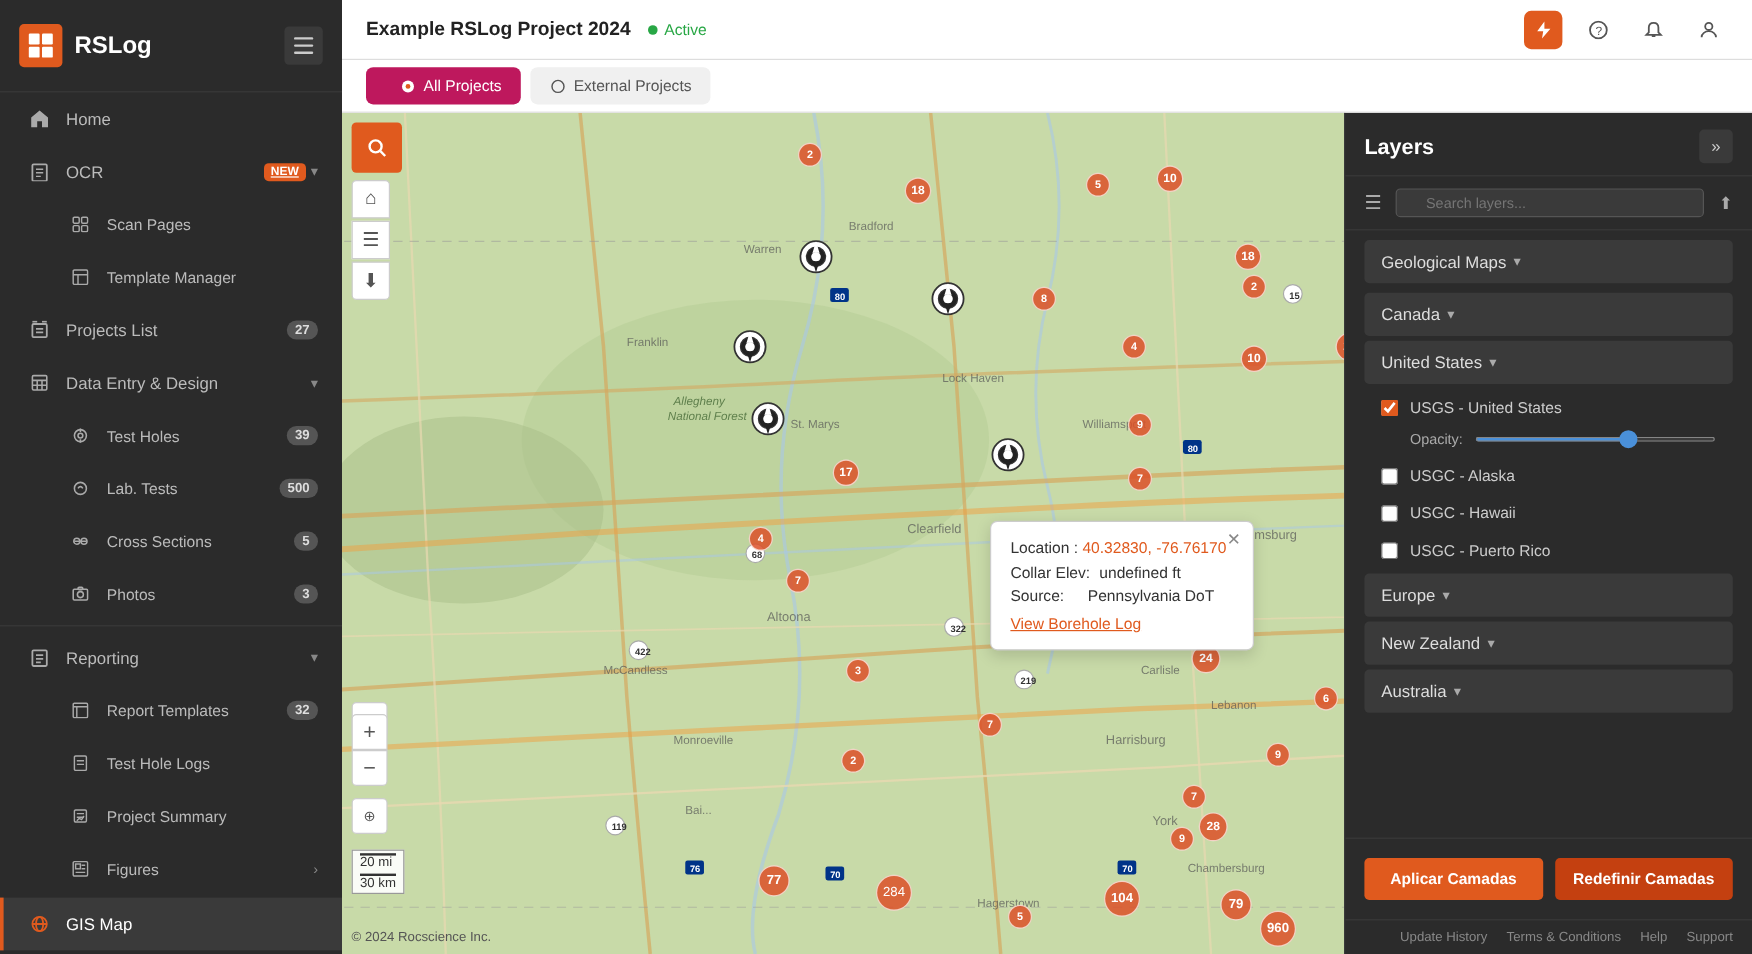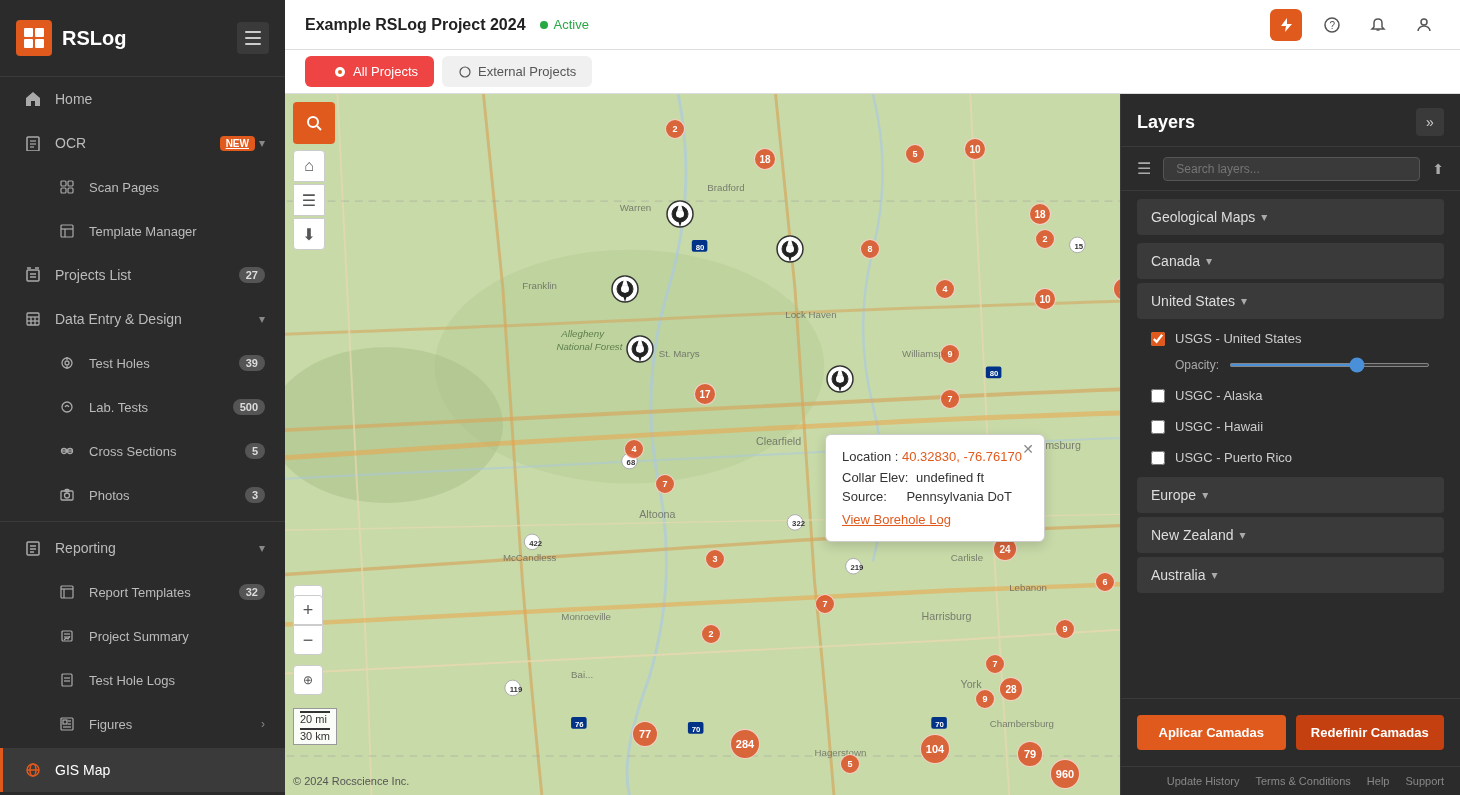--- a/index.html
+++ b/index.html
@@ -194,21 +194,21 @@
       padding: 8px 16px;
       border-radius: 6px;
       border: none;
       cursor: pointer;
       font-size: 13px;
       font-weight: 500;
       display: flex;
       align-items: center;
       gap: 6px;
     }
-    .tab-btn.active { background: #ef4444; color: #fff; padding-left: 28px; }
+    .tab-btn.active { background: #be185d; color: #fff; padding-left: 28px; }
     .tab-btn.inactive { background: #f0f0f0; color: #555; }
 
     
     #map-container {
       flex: 1;
       position: relative;
       overflow: hidden;
     }
 
     .map-bg {
@@ -463,21 +463,21 @@
       cursor: pointer;
       font-size: 16px;
       padding: 4px;
     }
     .layers-search {
       flex: 1;
       background: #3a3a3a;
       border: 1px solid #555;
       border-radius: 4px;
       color: #ccc;
-      padding: 4px 12px;
+      padding: 4px 24px;
       font-size: 12px;
     }
     .layers-scroll-btn {
       background: none;
       border: none;
       color: #aaa;
       cursor: pointer;
       font-size: 14px;
       padding: 4px;
     }
@@ -722,38 +722,38 @@
           <line x1="4" y1="4" x2="4" y2="13"></line>
         </svg>
     </span>
     <span class="sidebar-nav-label">Report Templates</span>
     <span class="badge-gray">32</span>
   </div>
 
   <div class="sidebar-nav-item sub-item">
     <span class="sidebar-nav-icon">
       <svg width="14" height="14" viewBox="0 0 14 14" fill="none" stroke="#aaa" stroke-width="1.2">
+          <rect x="2" y="1" width="10" height="12" rx="1"></rect>
+          <line x1="4" y1="5" x2="10" y2="5"></line>
+          <line x1="4" y1="8" x2="10" y2="8"></line>
+        </svg>
+    </span>
+    <span class="sidebar-nav-label">Test Hole Logs</span>
+  </div>
+
+  <div class="sidebar-nav-item sub-item">
+    <span class="sidebar-nav-icon">
+      <svg width="14" height="14" viewBox="0 0 14 14" fill="none" stroke="#aaa" stroke-width="1.2">
           <rect x="2" y="2" width="10" height="10" rx="1"></rect>
           <line x1="4" y1="5" x2="10" y2="5"></line>
           <line x1="4" y1="8" x2="10" y2="8"></line>
           <path d="M4 11 L6 9 L8 10 L10 7" stroke="#aaa" stroke-width="1.2"></path>
         </svg>
     </span>
     <span class="sidebar-nav-label">Project Summary</span>
-  </div>
-
-  <div class="sidebar-nav-item sub-item">
-    <span class="sidebar-nav-icon">
-      <svg width="14" height="14" viewBox="0 0 14 14" fill="none" stroke="#aaa" stroke-width="1.2">
-          <rect x="2" y="1" width="10" height="12" rx="1"></rect>
-          <line x1="4" y1="5" x2="10" y2="5"></line>
-          <line x1="4" y1="8" x2="10" y2="8"></line>
-        </svg>
-    </span>
-    <span class="sidebar-nav-label">Test Hole Logs</span>
   </div>
 
   <div class="sidebar-nav-item sub-item">
     <span class="sidebar-nav-icon">
       <svg width="14" height="14" viewBox="0 0 14 14" fill="none" stroke="#aaa" stroke-width="1.2">
           <rect x="1" y="1" width="12" height="12" rx="1"></rect>
           <rect x="3" y="3" width="4" height="4"></rect>
           <line x1="8" y1="4" x2="11" y2="4"></line>
           <line x1="8" y1="7" x2="11" y2="7"></line>
           <line x1="3" y1="10" x2="11" y2="10"></line>
@@ -930,21 +930,21 @@
             <div class="marker" style="position: absolute; width: 20px; height: 20px; border-radius: 50%; background: rgba(220, 80, 40, 0.85); color: white; font-size: 9px; font-weight: 600; display: flex; align-items: center; justify-content: center; cursor: pointer; z-index: 5; border: 1.5px solid rgba(255, 255, 255, 0.7); left: 420px; top: 455px; pointer-events: auto;">3</div>
             <div class="marker" style="position: absolute; width: 20px; height: 20px; border-radius: 50%; background: rgba(220, 80, 40, 0.85); color: white; font-size: 9px; font-weight: 600; display: flex; align-items: center; justify-content: center; cursor: pointer; z-index: 5; border: 1.5px solid rgba(255, 255, 255, 0.7); left: 416px; top: 530px; pointer-events: auto;">2</div>
             <div class="marker" style="position: absolute; width: 20px; height: 20px; border-radius: 50%; background: rgba(220, 80, 40, 0.85); color: white; font-size: 9px; font-weight: 600; display: flex; align-items: center; justify-content: center; cursor: pointer; z-index: 5; border: 1.5px solid rgba(255, 255, 255, 0.7); left: 530px; top: 500px; pointer-events: auto;">7</div>
             <div class="marker" style="position: absolute; width: 24px; height: 24px; border-radius: 50%; background: rgba(220, 80, 40, 0.85); color: white; font-size: 10px; font-weight: 600; display: flex; align-items: center; justify-content: center; cursor: pointer; z-index: 5; border: 1.5px solid rgba(255, 255, 255, 0.7); left: 708px; top: 443px; pointer-events: auto;">24</div>
             <div class="marker" style="position: absolute; width: 20px; height: 20px; border-radius: 50%; background: rgba(220, 80, 40, 0.85); color: white; font-size: 9px; font-weight: 600; display: flex; align-items: center; justify-content: center; cursor: pointer; z-index: 5; border: 1.5px solid rgba(255, 255, 255, 0.7); left: 810px; top: 478px; pointer-events: auto;">6</div>
             <div class="marker" style="position: absolute; width: 20px; height: 20px; border-radius: 50%; background: rgba(220, 80, 40, 0.85); color: white; font-size: 9px; font-weight: 600; display: flex; align-items: center; justify-content: center; cursor: pointer; z-index: 5; border: 1.5px solid rgba(255, 255, 255, 0.7); left: 770px; top: 525px; pointer-events: auto;">9</div>
             <div class="marker" style="position: absolute; width: 20px; height: 20px; border-radius: 50%; background: rgba(220, 80, 40, 0.85); color: white; font-size: 9px; font-weight: 600; display: flex; align-items: center; justify-content: center; cursor: pointer; z-index: 5; border: 1.5px solid rgba(255, 255, 255, 0.7); left: 700px; top: 560px; pointer-events: auto;">7</div>
             <div class="marker" style="position: absolute; width: 20px; height: 20px; border-radius: 50%; background: rgba(220, 80, 40, 0.85); color: white; font-size: 9px; font-weight: 600; display: flex; align-items: center; justify-content: center; cursor: pointer; z-index: 5; border: 1.5px solid rgba(255, 255, 255, 0.7); left: 690px; top: 595px; pointer-events: auto;">9</div>
             <div class="marker" style="position: absolute; width: 24px; height: 24px; border-radius: 50%; background: rgba(220, 80, 40, 0.85); color: white; font-size: 10px; font-weight: 600; display: flex; align-items: center; justify-content: center; cursor: pointer; z-index: 5; border: 1.5px solid rgba(255, 255, 255, 0.7); left: 714px; top: 583px; pointer-events: auto;">28</div>
             <div class="marker" style="position: absolute; width: 26px; height: 26px; border-radius: 50%; background: rgba(220, 80, 40, 0.85); color: white; font-size: 11px; font-weight: 600; display: flex; align-items: center; justify-content: center; cursor: pointer; z-index: 5; border: 1.5px solid rgba(255, 255, 255, 0.7); left: 347px; top: 627px; pointer-events: auto;">77</div>
-            <div class="marker" style="position: absolute; width: 30px; height: 30px; border-radius: 50%; background: rgba(220, 80, 40, 0.85); color: white; font-size: 11px; font-weight: 700; display: flex; align-items: center; justify-content: center; cursor: pointer; z-index: 5; border: 1.5px solid rgba(255, 255, 255, 0.7); left: 445px; top: 635px; pointer-events: auto;">284</div>
+            <div class="marker" style="position: absolute; width: 30px; height: 30px; border-radius: 50%; background: rgba(220, 80, 40, 0.85); color: white; font-size: 11px; font-weight: 400; display: flex; align-items: center; justify-content: center; cursor: pointer; z-index: 5; border: 1.5px solid rgba(255, 255, 255, 0.7); left: 445px; top: 635px; pointer-events: auto;">284</div>
             <div class="marker" style="position: absolute; width: 20px; height: 20px; border-radius: 50%; background: rgba(220, 80, 40, 0.85); color: white; font-size: 9px; font-weight: 600; display: flex; align-items: center; justify-content: center; cursor: pointer; z-index: 5; border: 1.5px solid rgba(255, 255, 255, 0.7); left: 555px; top: 660px; pointer-events: auto;">5</div>
             <div class="marker" style="position: absolute; width: 30px; height: 30px; border-radius: 50%; background: rgba(220, 80, 40, 0.85); color: white; font-size: 11px; font-weight: 600; display: flex; align-items: center; justify-content: center; cursor: pointer; z-index: 5; border: 1.5px solid rgba(255, 255, 255, 0.7); left: 635px; top: 640px; pointer-events: auto;">104</div>
             <div class="marker" style="position: absolute; width: 26px; height: 26px; border-radius: 50%; background: rgba(220, 80, 40, 0.85); color: white; font-size: 11px; font-weight: 600; display: flex; align-items: center; justify-content: center; cursor: pointer; z-index: 5; border: 1.5px solid rgba(255, 255, 255, 0.7); left: 732px; top: 647px; pointer-events: auto;">79</div>
             <div class="marker" style="position: absolute; width: 30px; height: 30px; border-radius: 50%; background: rgba(220, 80, 40, 0.85); color: white; font-size: 11px; font-weight: 600; display: flex; align-items: center; justify-content: center; cursor: pointer; z-index: 5; border: 1.5px solid rgba(255, 255, 255, 0.7); left: 765px; top: 665px; pointer-events: auto;">960</div>
           </div>
 
         <div id="target-markers-container" style="position:absolute;top:0;left:0;width:100%;height:100%;pointer-events:none;">
             <div style="position: absolute; width: 30px; height: 30px; left: 380px; top: 105px; pointer-events: auto; cursor: pointer;"><svg width="30" height="30" viewBox="0 0 30 30">
     <circle cx="15" cy="15" r="13" fill="white" stroke="#333" stroke-width="1.5"></circle>
     <circle cx="15" cy="15" r="8" fill="#222" stroke="#333" stroke-width="1"></circle>

